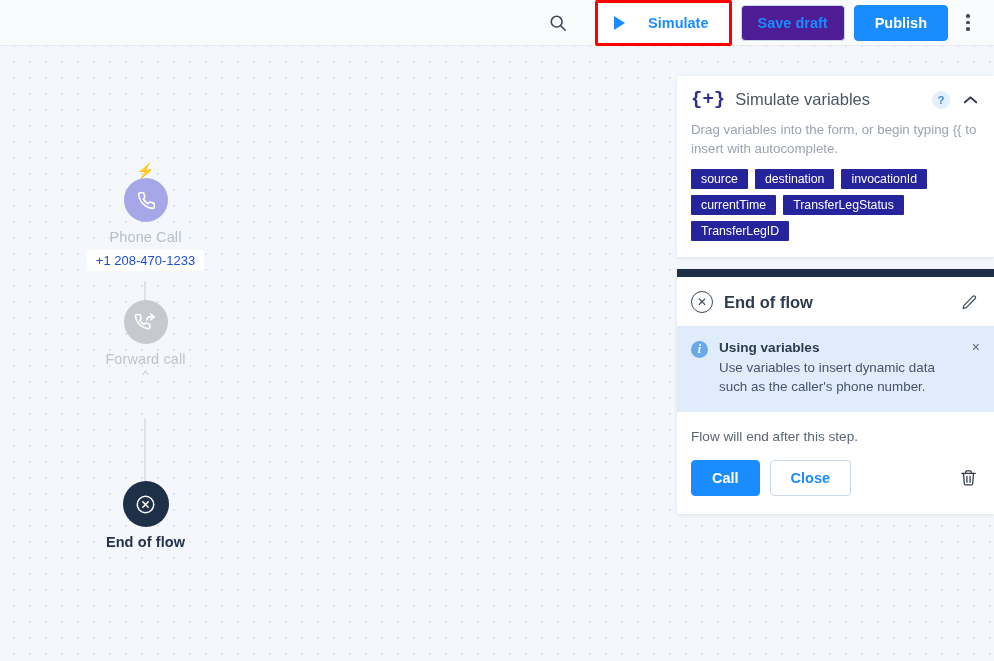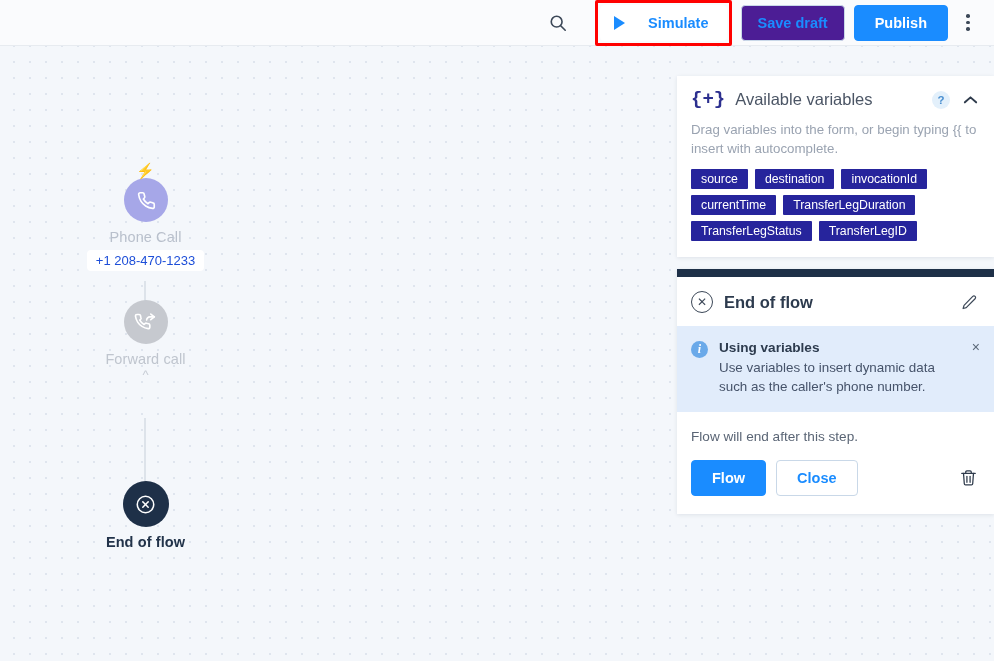--- a/index.html
+++ b/index.html
@@ -296,35 +296,34 @@
           <line x1="14.8" y1="9.2" x2="9.2" y2="14.8"></line>
         </svg>
       </div>
       <div class="node-label">End of flow</div>
     </div>
   </div>
 
   <div class="panel" id="panel-vars">
     <div class="vars-head">
       <span class="braces">{+}</span>
-      <span class="vars-title">Available variables</span>
+      <span class="vars-title">Simulate variables</span>
       <span class="help-dot">?</span>
       <span class="chev-collapse">
         <svg width="15" height="10" viewBox="0 0 16 10" fill="none" stroke="#2f3b4c" stroke-width="2.1" stroke-linecap="round" stroke-linejoin="round">
           <polyline points="2,7.5 8,2.2 14,7.5"></polyline>
         </svg>
       </span>
     </div>
     <div class="vars-desc">Drag variables into the form, or begin typing {{ to insert with autocomplete.</div>
     <div class="chips" id="chips">
         <span class="chip">source</span>
         <span class="chip">destination</span>
         <span class="chip">invocationId</span>
         <span class="chip">currentTime</span>
-        <span class="chip">TransferLegDuration</span>
         <span class="chip">TransferLegStatus</span>
         <span class="chip">TransferLegID</span>
       </div>
   </div>
 
   <div class="panel" id="panel-step">
     <div class="panel-topbar"></div>
 
     <div class="step-head">
       <span class="step-x-icon">✕</span>
@@ -342,21 +341,21 @@
         <div class="alert-title">Using variables</div>
         <div class="alert-text">Use variables to insert dynamic data such as the caller's phone number.</div>
       </div>
       <span class="alert-close">×</span>
     </div>
 
     <div class="step-body">Flow will end after this step.</div>
 
     <div class="step-actions">
       <div class="btn btn-save">
-        <span>Flow</span>
+        <span>Call</span>
       </div>
       <div class="btn btn-close">
         <span>Close</span>
       </div>
       <span class="trash">
         <svg width="19" height="20" viewBox="0 0 24 24" fill="none" stroke="#2f3b4c" stroke-width="1.6" stroke-linecap="round" stroke-linejoin="round">
           <polyline points="3.5,6.2 20.5,6.2"></polyline>
           <path d="M8.5 6.2V4.3a1.4 1.4 0 0 1 1.4-1.4h4.2a1.4 1.4 0 0 1 1.4 1.4v1.9"></path>
           <path d="M5.7 6.2l1 13.1a1.6 1.6 0 0 0 1.6 1.5h7.4a1.6 1.6 0 0 0 1.6-1.5l1-13.1"></path>
           <line x1="10" y1="10" x2="10" y2="17.5"></line>

